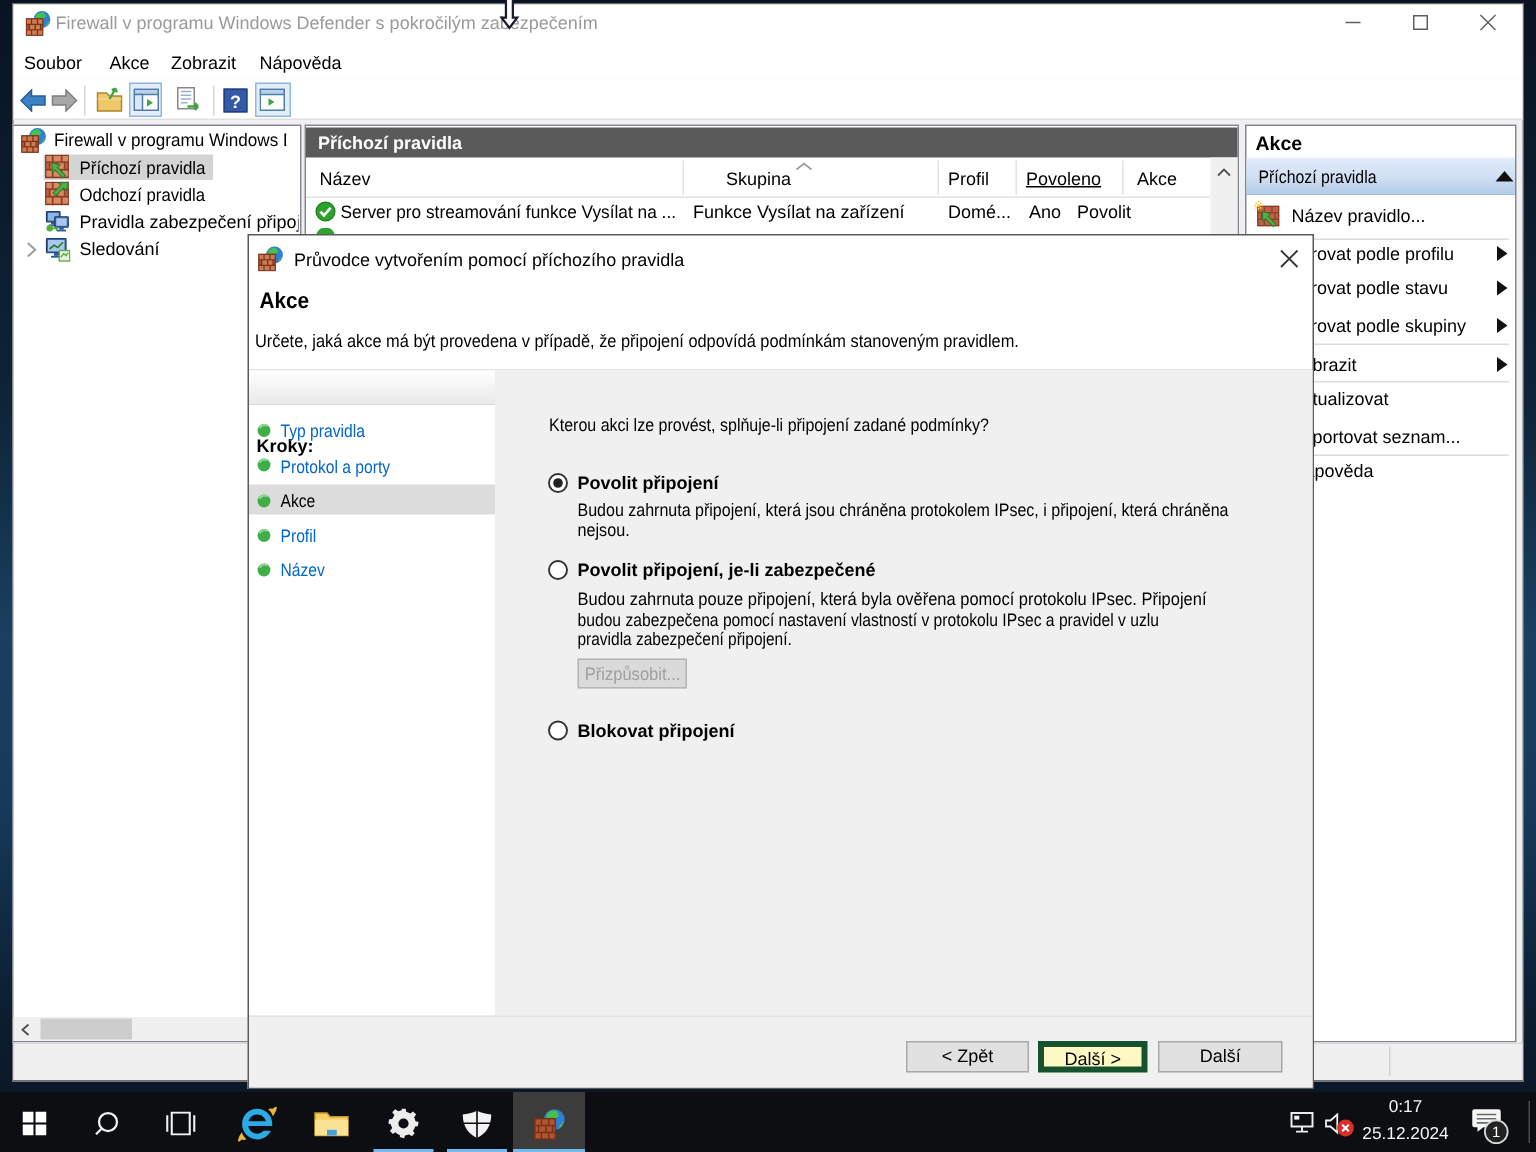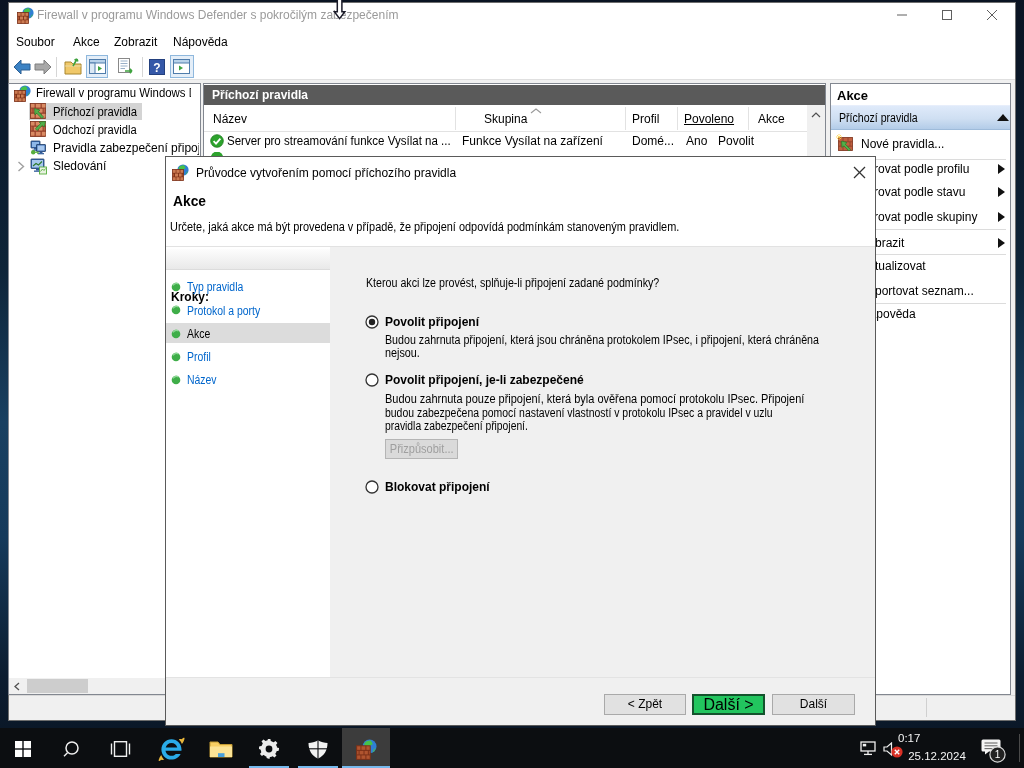--- a/index.html
+++ b/index.html
@@ -299,21 +299,21 @@
         <line x1="3" y1="4.6" x2="3" y2="6"></line>
       <line x1="0" y1="3" x2="1.4" y2="3"></line>
         <line x1="4.6" y1="3" x2="6" y2="3"></line>
       <line x1="1" y1="1" x2="1.9" y2="1.9"></line>
         <line x1="4.1" y1="4.1" x2="5" y2="5"></line>
       <line x1="5" y1="1" x2="4.1" y2="1.9"></line>
         <line x1="1.9" y1="4.1" x2="1" y2="5"></line>
     </g>
   </g>
 </svg>
-<div class="t" style="left:861px; top:136px;">Nové pravidla...</div>
+<div class="t" style="left:861px; top:136px;">Název pravidlo...</div>
 <div class="abs" style="left:836px; top:159px; width:170px; height:1px; background:#dcdcdc;"></div>
 <div class="t" style="left:858px; top:161px;">Filtrovat podle profilu</div>
 <div class="t" style="left:858px; top:184px;">Filtrovat podle stavu</div>
 <div class="t" style="left:858px; top:209px;">Filtrovat podle skupiny</div>
 <div class="abs" style="left:836px; top:229px; width:170px; height:1px; background:#dcdcdc;"></div>
 <div class="t" style="left:861px; top:235px;">Zobrazit</div>
 <div class="abs" style="left:836px; top:254px; width:170px; height:1px; background:#dcdcdc;"></div>
 <div class="t" style="left:861px; top:258px;">Aktualizovat</div>
 <div class="t" style="left:861px; top:283px;">Exportovat seznam...</div>
 <div class="abs" style="left:836px; top:303px; width:170px; height:1px; background:#dcdcdc;"></div>
@@ -426,21 +426,21 @@
 <div class="t" style="left:385px; top:418px; transform:scaleX(.86);">pravidla zabezpečení připojení.</div>
 <div class="abs" style="left:385px; top:439px; width:73px; height:20px; background:#dadada; border:1px solid #b5b5b5; color:#9f9f9f; font-size:12px; line-height:18px; text-align:center;"><span style="display:inline-block; transform:scaleX(.92);">Přizpůsobit...</span></div>
 
 <svg class="abs" style="left:365px; top:480px;" width="14" height="14" viewBox="0 0 14 14">
   <circle cx="7" cy="7" r="6" fill="#fff" stroke="#333" stroke-width="1.3"></circle>
 </svg>
 <div class="t b" style="left:385px; top:479px;text-align:right;">Blokovat připojení</div>
 
 <div class="abs" style="left:166px; top:677px; width:709px; height:1px; background:#e3e3e3;"></div>
 <div class="abs" style="left:604px; top:694px; width:82px; height:21px; background:#e1e1e1; border:1px solid #a9a9a9; font-size:12px; line-height:19px; text-align:center;">&lt; Zpět</div>
-<div class="abs" style="left:692px; top:694px; width:73px; height:21px; background:#22c55e; border:2px solid #14532d; font-size:16px; line-height:17px; text-align:center;">Další &gt;</div>
+<div class="abs" style="left:692px; top:694px; width:73px; height:21px; background:#fef9c3; border:4px solid #14532d; font-size:12px; line-height:17px; text-align:center;">Další &gt;</div>
 <div class="abs" style="left:772px; top:694px; width:83px; height:21px; background:#e1e1e1; border:1px solid #a9a9a9; font-size:12px; line-height:19px; text-align:center;">Další</div>
 
 
 <div class="abs" id="taskbar" style="left:0; top:728px; width:1024px; height:40px; background:#0c0e11;"></div>
 
 <svg class="abs" style="left:15px; top:741px;" width="16" height="16" viewBox="0 0 16 16">
   <rect x="0" y="0" width="7.3" height="7.3" fill="#fff"></rect>
     <rect x="8.7" y="0" width="7.3" height="7.3" fill="#fff"></rect>
   <rect x="0" y="8.7" width="7.3" height="7.3" fill="#fff"></rect>
     <rect x="8.7" y="8.7" width="7.3" height="7.3" fill="#fff"></rect>
@@ -514,21 +514,21 @@
 
 <svg class="abs" style="left:883px; top:742px;" width="20" height="16" viewBox="0 0 20 16">
   <path d="M1 5 L4 5 L8.5 1 L8.5 13 L4 9 L1 9 Z" fill="none" stroke="#f0f0f0" stroke-width="1.2"></path>
 </svg>
 <circle>
 <svg class="abs" style="left:891px; top:746px;" width="12" height="12" viewBox="0 0 12 12">
   <circle cx="6" cy="6" r="5.6" fill="#d93025"></circle>
   <path d="M3.8 3.8 L8.2 8.2 M8.2 3.8 L3.8 8.2" stroke="#fff" stroke-width="1.4"></path>
 </svg>
 
-<div class="abs" style="left:898px; top:732px; width:78px; height:13px; color:#f5f5f5; font-size:11.5px; line-height:13px; ">0:17</div>
+<div class="abs" style="left:898px; top:732px; width:78px; height:13px; color:#f5f5f5; font-size:11.5px; line-height:13px; text-align:center;">0:17</div>
 <div class="abs" style="left:898px; top:750px; width:78px; height:13px; color:#f5f5f5; font-size:11.5px; line-height:13px; text-align:center;">25.12.2024</div>
 
 <svg class="abs" style="left:981px; top:739px;" width="20" height="16" viewBox="0 0 20 16">
   <path d="M2 0.5 L18 0.5 Q19.5 0.5 19.5 2 L19.5 11 Q19.5 12.5 18 12.5 L8 12.5 L4 15.5 L4 12.5 L2 12.5 Q0.5 12.5 0.5 11 L0.5 2 Q0.5 0.5 2 0.5 Z" fill="#f5f5f5"></path>
   <g stroke="#6a6a6a" stroke-width="1.1">
         <line x1="3.5" y1="4" x2="16.5" y2="4"></line>
         <line x1="3.5" y1="6.8" x2="16.5" y2="6.8"></line>
         <line x1="3.5" y1="9.6" x2="12" y2="9.6"></line>
       </g>
 </svg>

